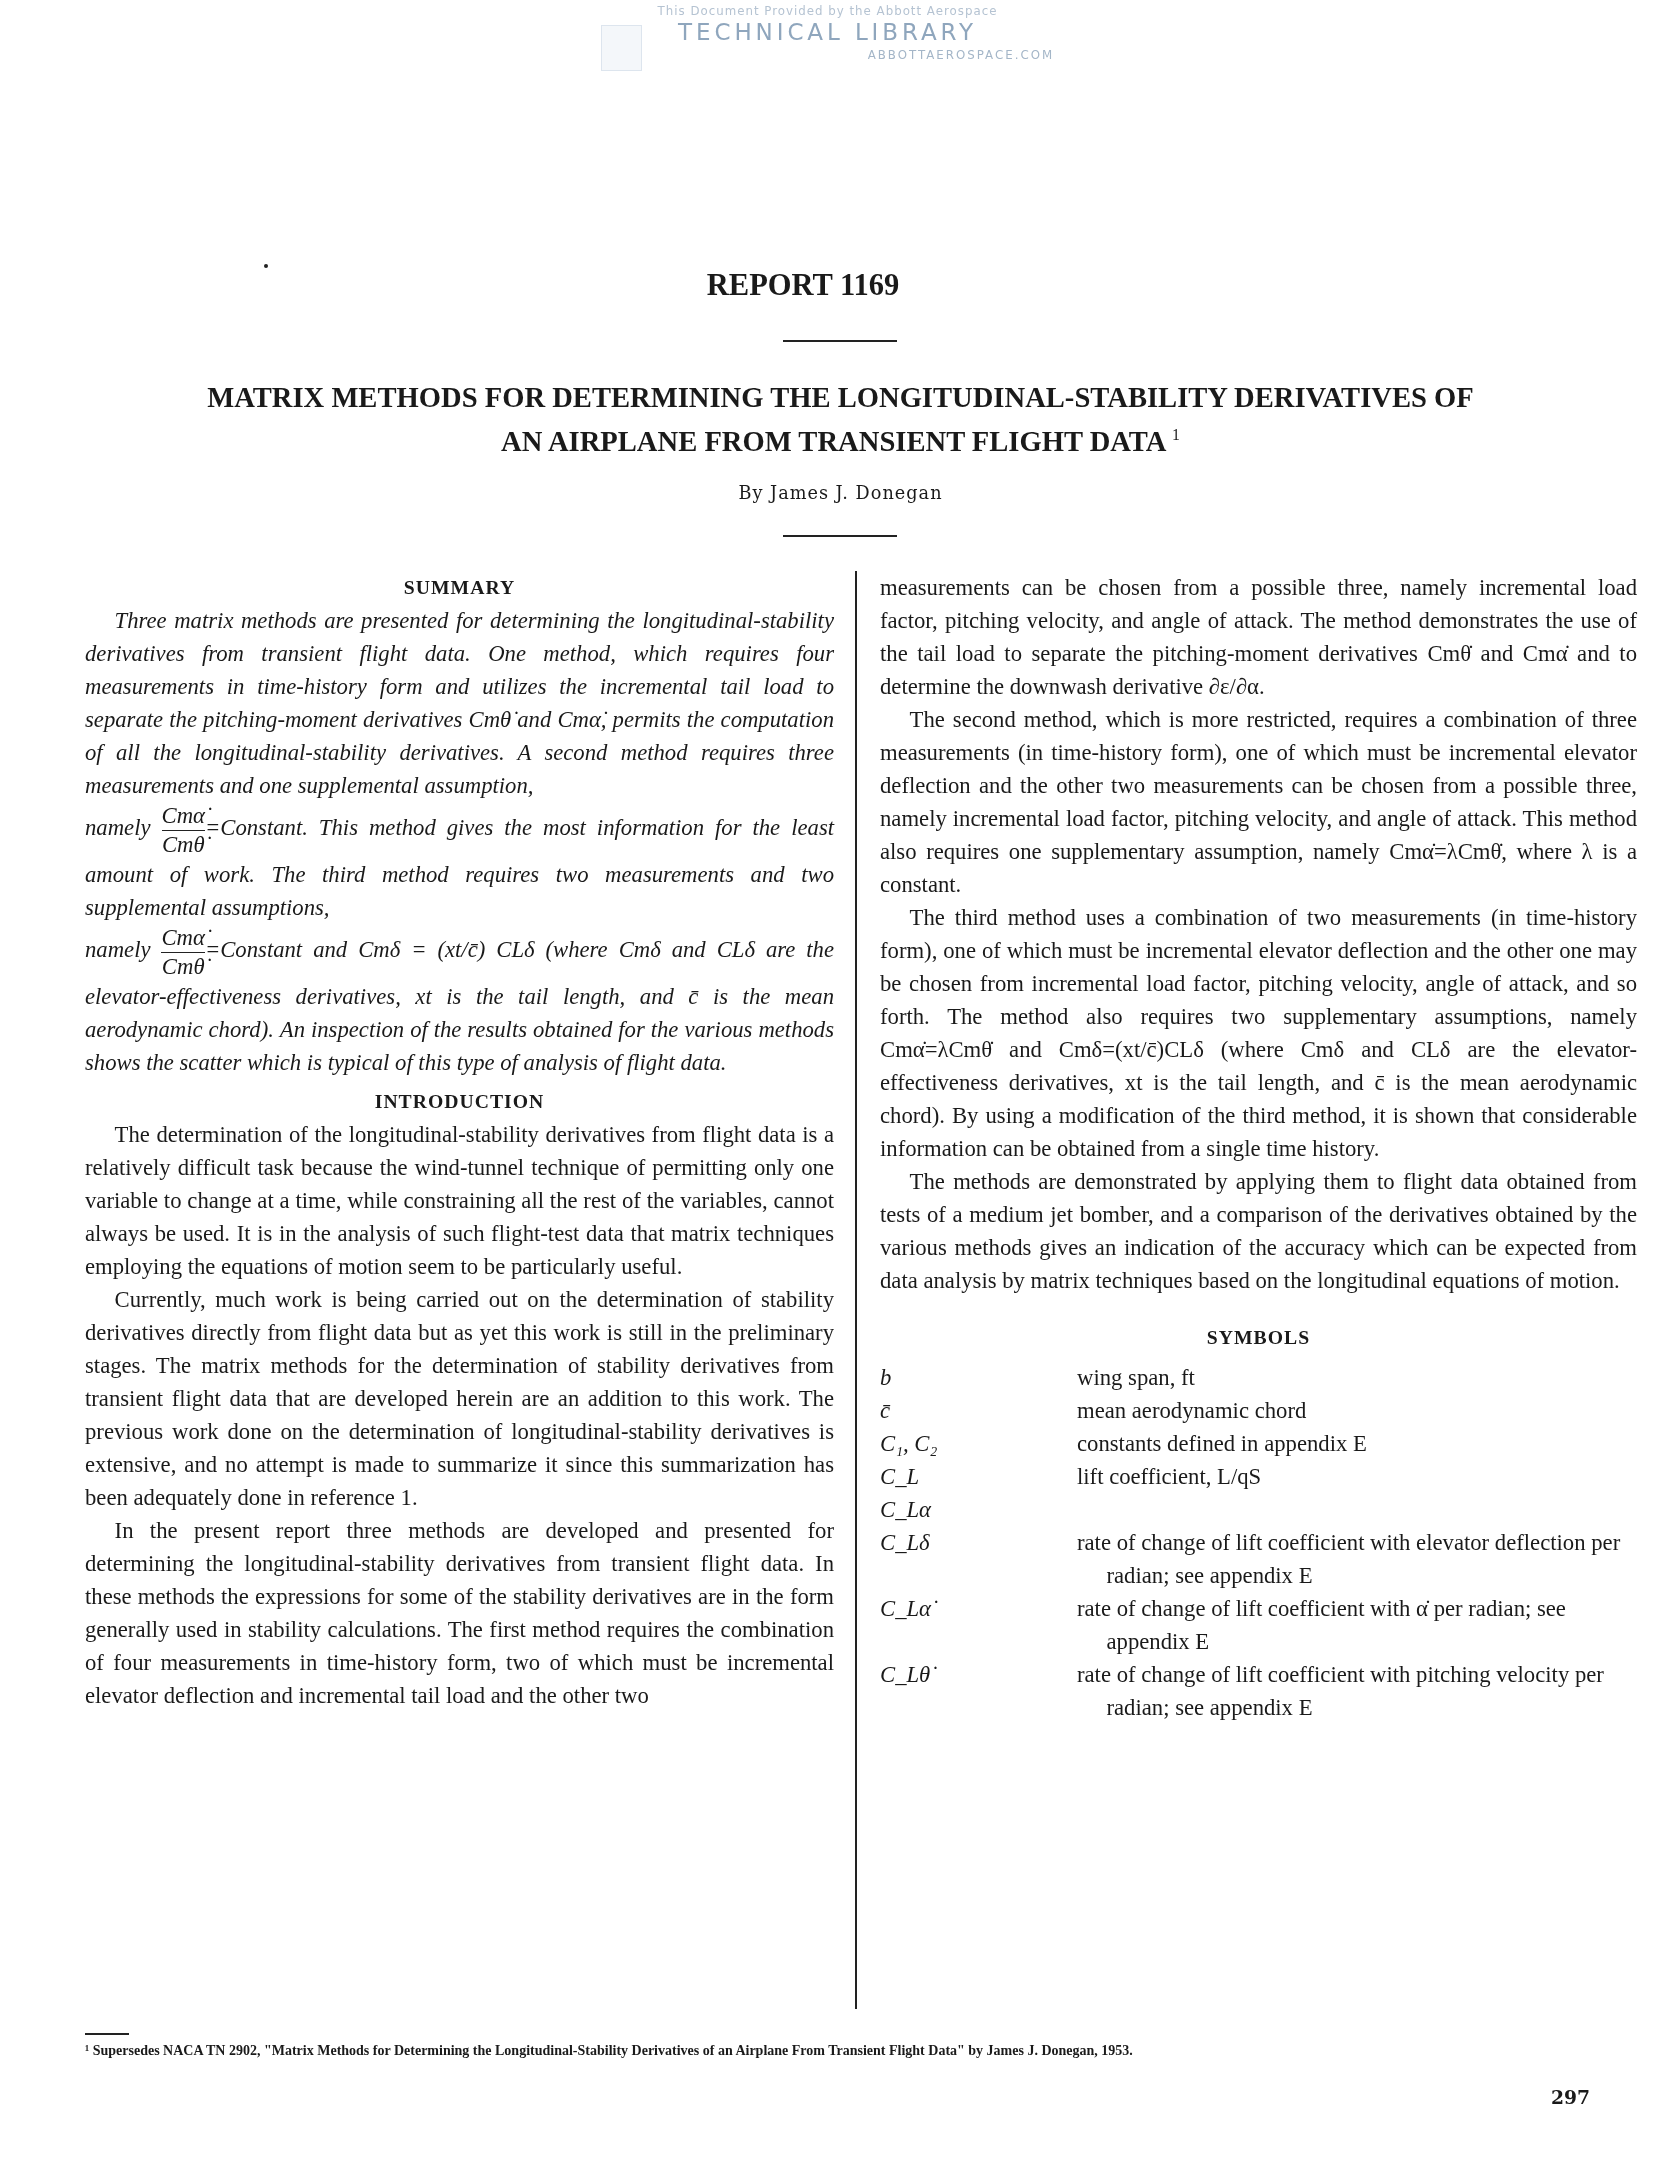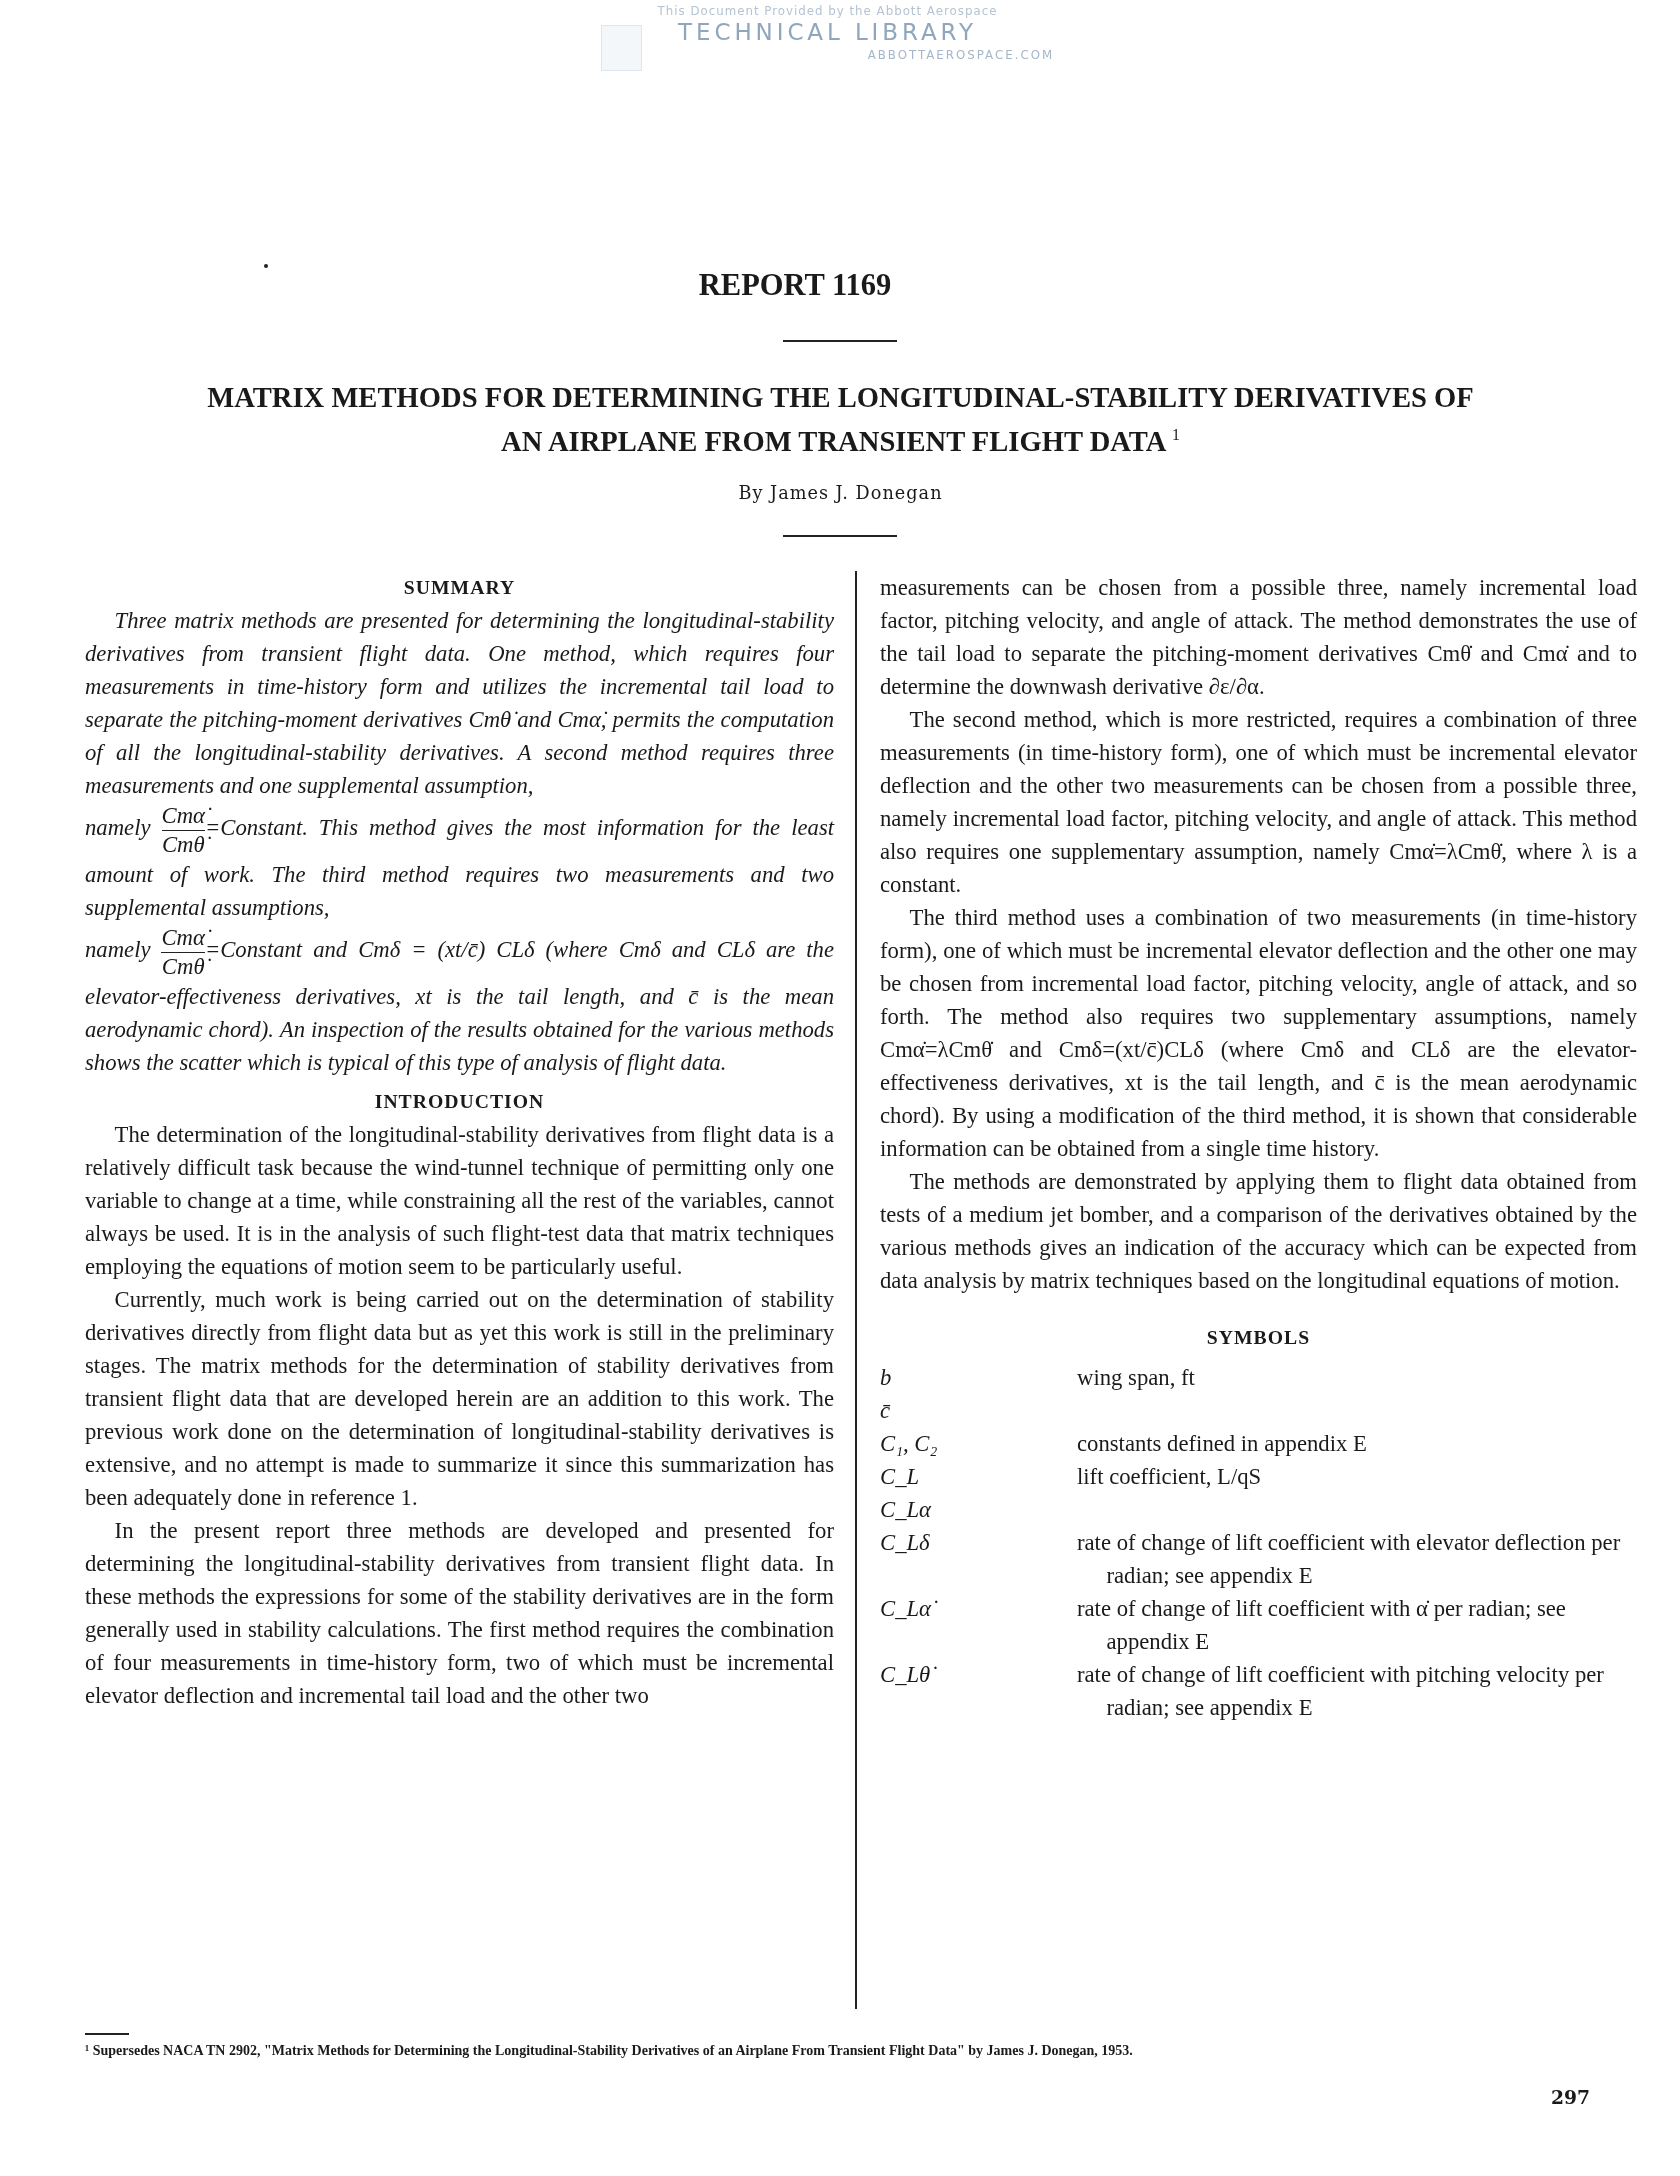--- a/index.html
+++ b/index.html
@@ -2,21 +2,21 @@
 <html><head>
 <meta charset="utf-8">
 <style>
   html, body { margin:0; padding:0; background:#fff; }
   body { width:1681px; height:2176px; position:relative; overflow:hidden; font-family:"DejaVu Serif", "Liberation Serif", serif; color:#1a1a1a; }
   .wm { position:absolute; left:591px; top:4px; width:473px; text-align:center; color:#9fb3c8; font-family:"DejaVu Sans", sans-serif; }
   .wm .l1 { font-size:11.8px; letter-spacing:1px; color:#b5c3d2; }
   .wm .l2 { font-size:23px; letter-spacing:3.9px; line-height:29.6px; color:#8fa6bd; }
   .wm .l3 { font-size:11.8px; letter-spacing:2px; text-align:right; padding-right:9.9px; color:#a4b6c8; }
   .wm-logo { position:absolute; left:601px; top:24.6px; width:39px; height:44px; border:1px solid #dde5ee; background:#f4f7fa; }
-  .report { position:absolute; top:268px; left:0; width:1590px; text-align:center; font-size:30.5px; font-weight:bold; font-family:"Liberation Serif", serif; }
+  .report { position:absolute; top:268px; left:0; width:1590px; text-align:center; font-size:30.5px; font-weight:bold; font-family:"Liberation Serif", serif;padding-left:8px; }
   .rule { position:absolute; height:2px; background:#222; }
   .title { position:absolute; top:379px; left:197px; width:1287px; text-align:center; font-size:28.6px; line-height:37px; font-weight:bold; font-family:"Liberation Serif", serif; }
   .title sup { font-size:15.8px; font-weight:normal; }
   .byline { position:absolute; top:483px; left:0; width:1681px; text-align:center; font-size:17.7px; letter-spacing:1px; }
   .col { position:absolute; top:571px; font-size:22.7px; line-height:33px; text-align:justify; font-family:"Liberation Serif", serif; }
   .col-left { left:85px; width:749px; }
   .col-right { left:880px; width:757px; }
   .divider { position:absolute; left:855px; top:571px; width:2px; height:1438px; background:#222; }
   .head { text-align:center; font-size:19.7px; font-weight:bold; letter-spacing:1px; }
   .it { font-style:italic; }
@@ -79,20 +79,21 @@
   <p>The third method uses a combination of two measurements (in time-history form), one of which must be incremental elevator deflection and the other one may be chosen from incremental load factor, pitching velocity, angle of attack, and so forth. The method also requires two supplementary assumptions, namely Cmα̇=λCmθ̇ and Cmδ=(xt/c̄)CLδ (where Cmδ and CLδ are the elevator-effectiveness derivatives, xt is the tail length, and c̄ is the mean aerodynamic chord). By using a modification of the third method, it is shown that considerable information can be obtained from a single time history.</p>
   <p>The methods are demonstrated by applying them to flight data obtained from tests of a medium jet bomber, and a comparison of the derivatives obtained by the various methods gives an indication of the accuracy which can be expected from data analysis by matrix techniques based on the longitudinal equations of motion.</p>
   <div class="head" style="margin-top:23.6px;">SYMBOLS</div>
   <div class="sym-table">
     <div class="sym-row">
         <span class="sym">b</span>
         <span class="desc">wing span, ft</span>
       </div>
     <div class="sym-row">
         <span class="sym">c̄</span>
+        <span class="desc">mean aerodynamic chord</span>
       </div>
     <div class="sym-row">
         <span class="sym">C₁, C₂</span>
         <span class="desc">constants defined in appendix E</span>
       </div>
     <div class="sym-row">
         <span class="sym">C_L</span>
         <span class="desc">lift coefficient, L/qS</span>
       </div>
     <div class="sym-row">

